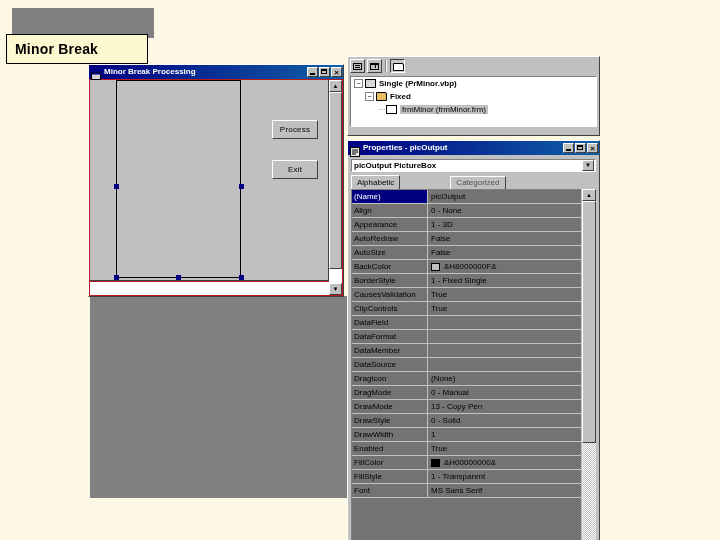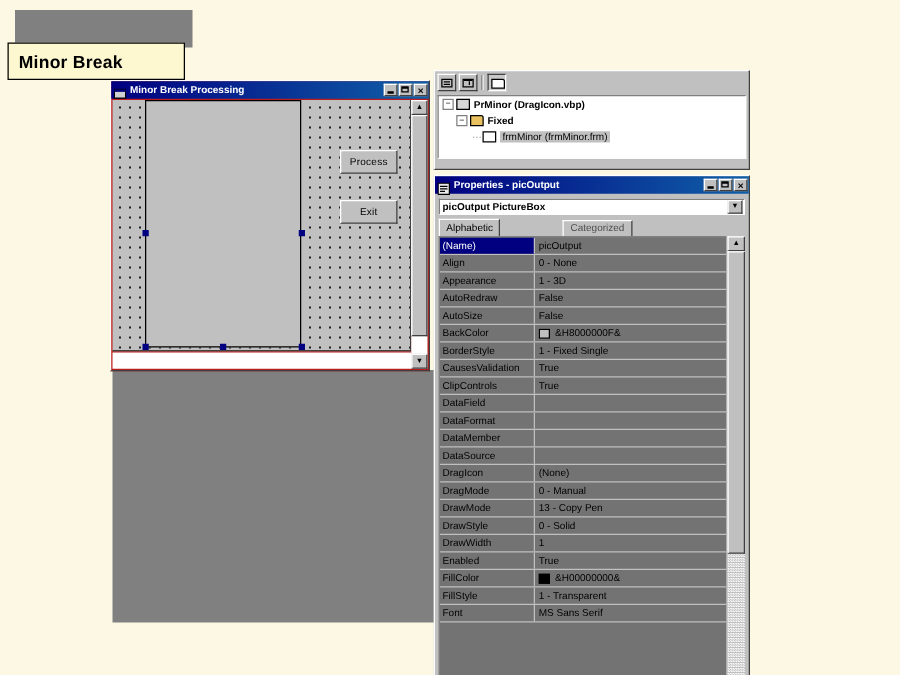--- a/index.html
+++ b/index.html
@@ -635,21 +635,21 @@
     <span class="pe-sep"></span>
     <span class="pe-tool pressed">
         <span class="pe-glyph folder"></span>
       </span>
   </div>
 
   <div id="pe-tree">
     <div class="tree-row lvl1">
       <span class="tree-expander">−</span>
       <span class="tree-ico proj"></span>
-      <span class="tree-label">PrMinor (DragIcon.vbp)</span>
+      <span class="tree-label">Single (PrMinor.vbp)</span>
     </div>
     <div class="tree-row lvl2">
       <span class="tree-expander">−</span>
       <span class="tree-ico folder"></span>
       <span class="tree-label">Fixed</span>
     </div>
     <div class="tree-row lvl3">
       <span class="tree-dots">···</span>
       <span class="tree-ico form"></span>
       <span class="tree-label sel">frmMinor (frmMinor.frm)</span>

